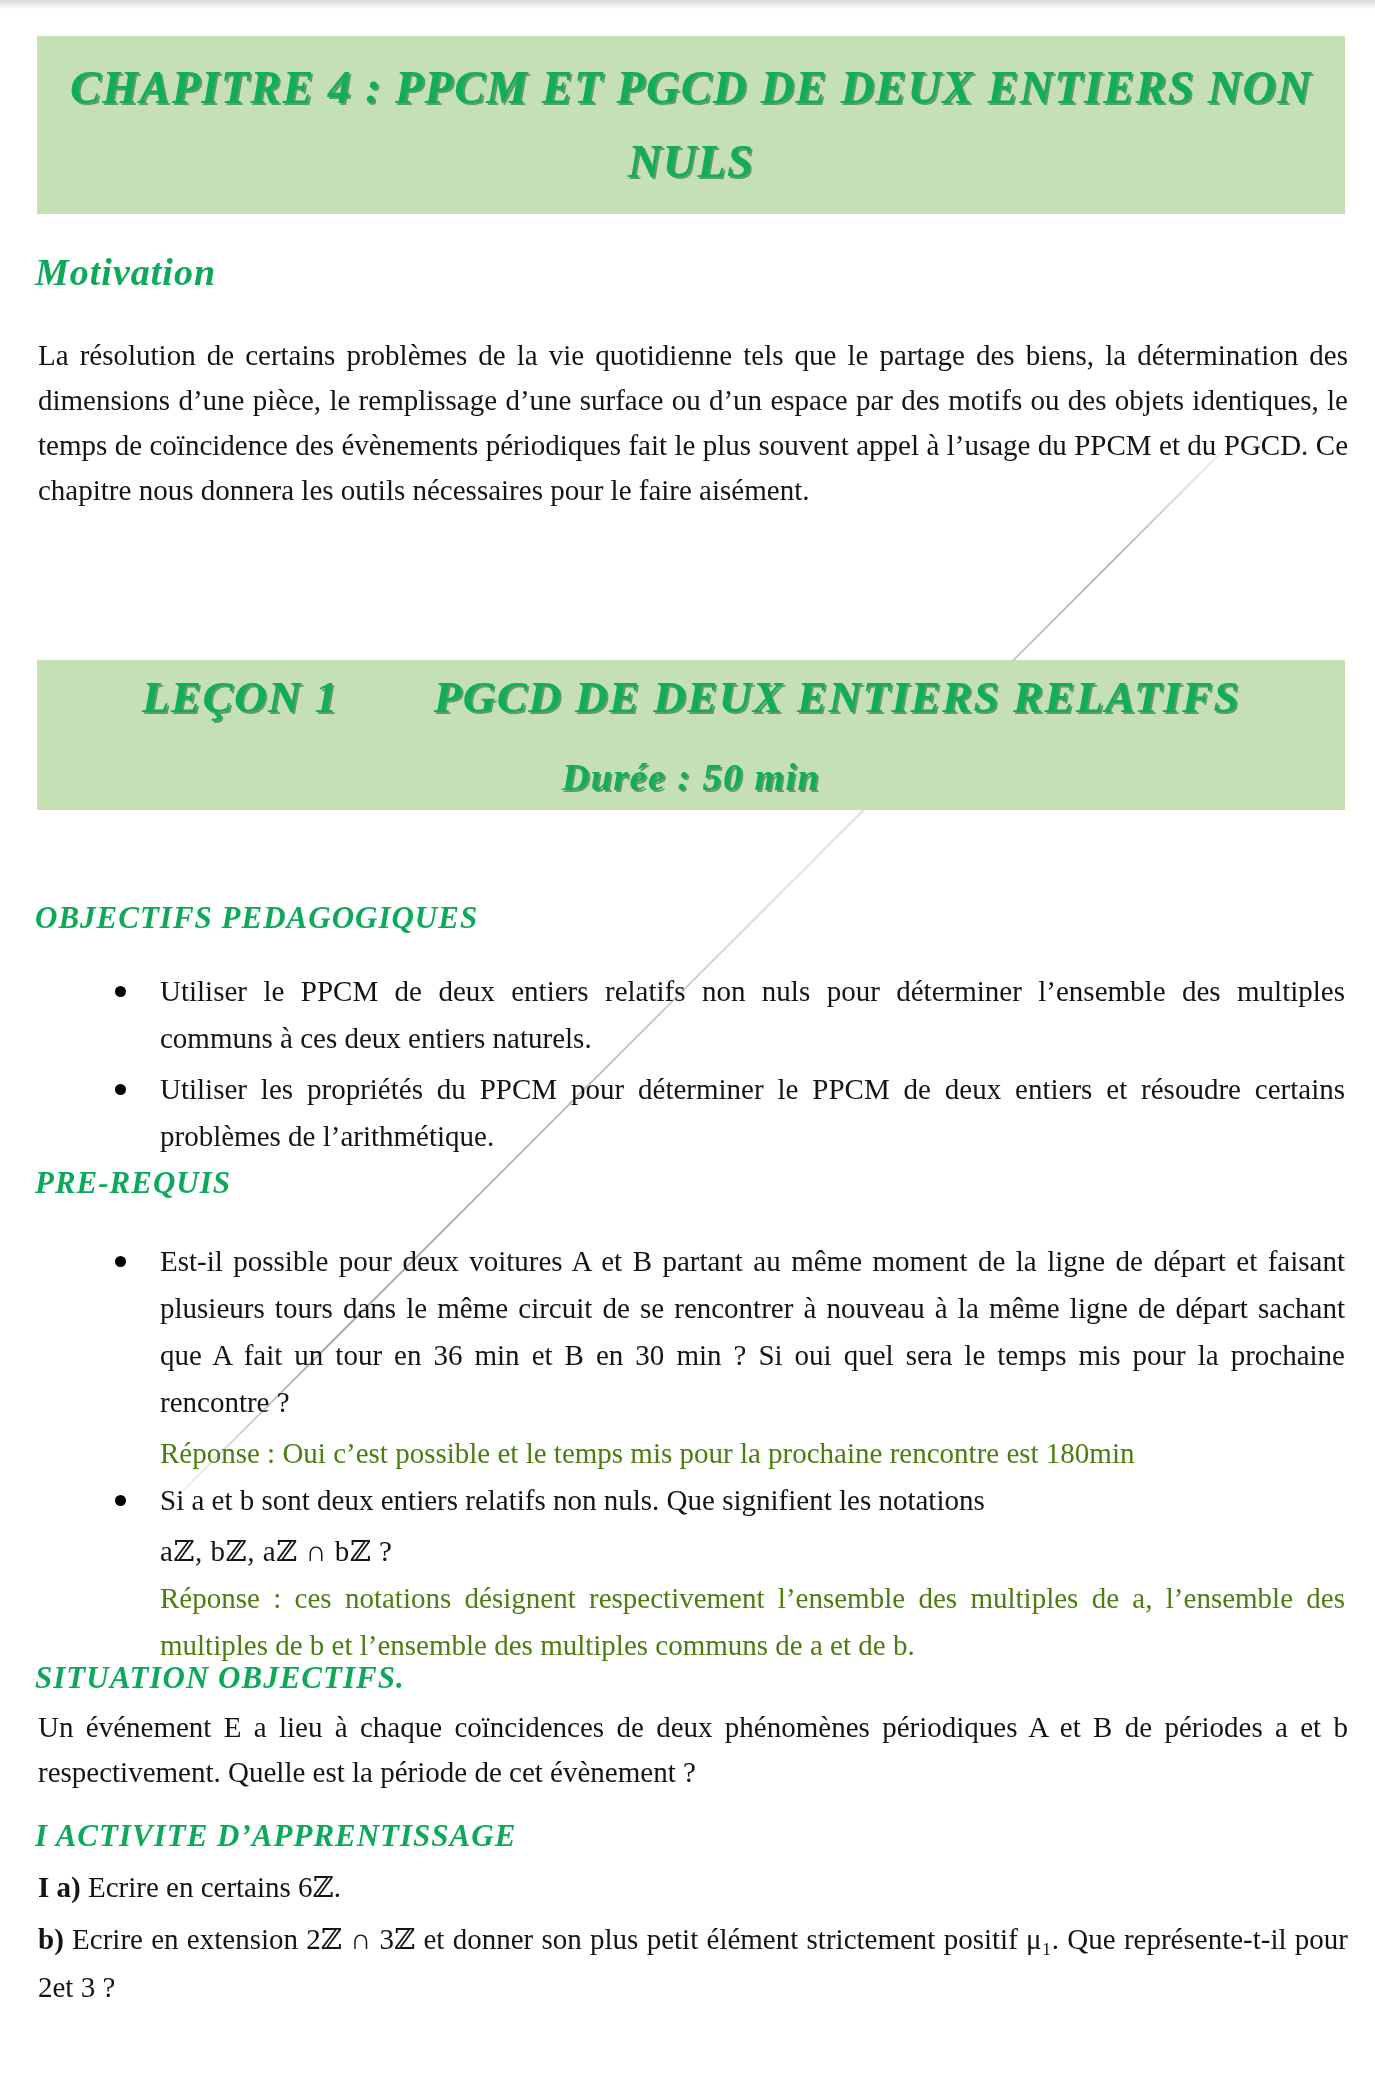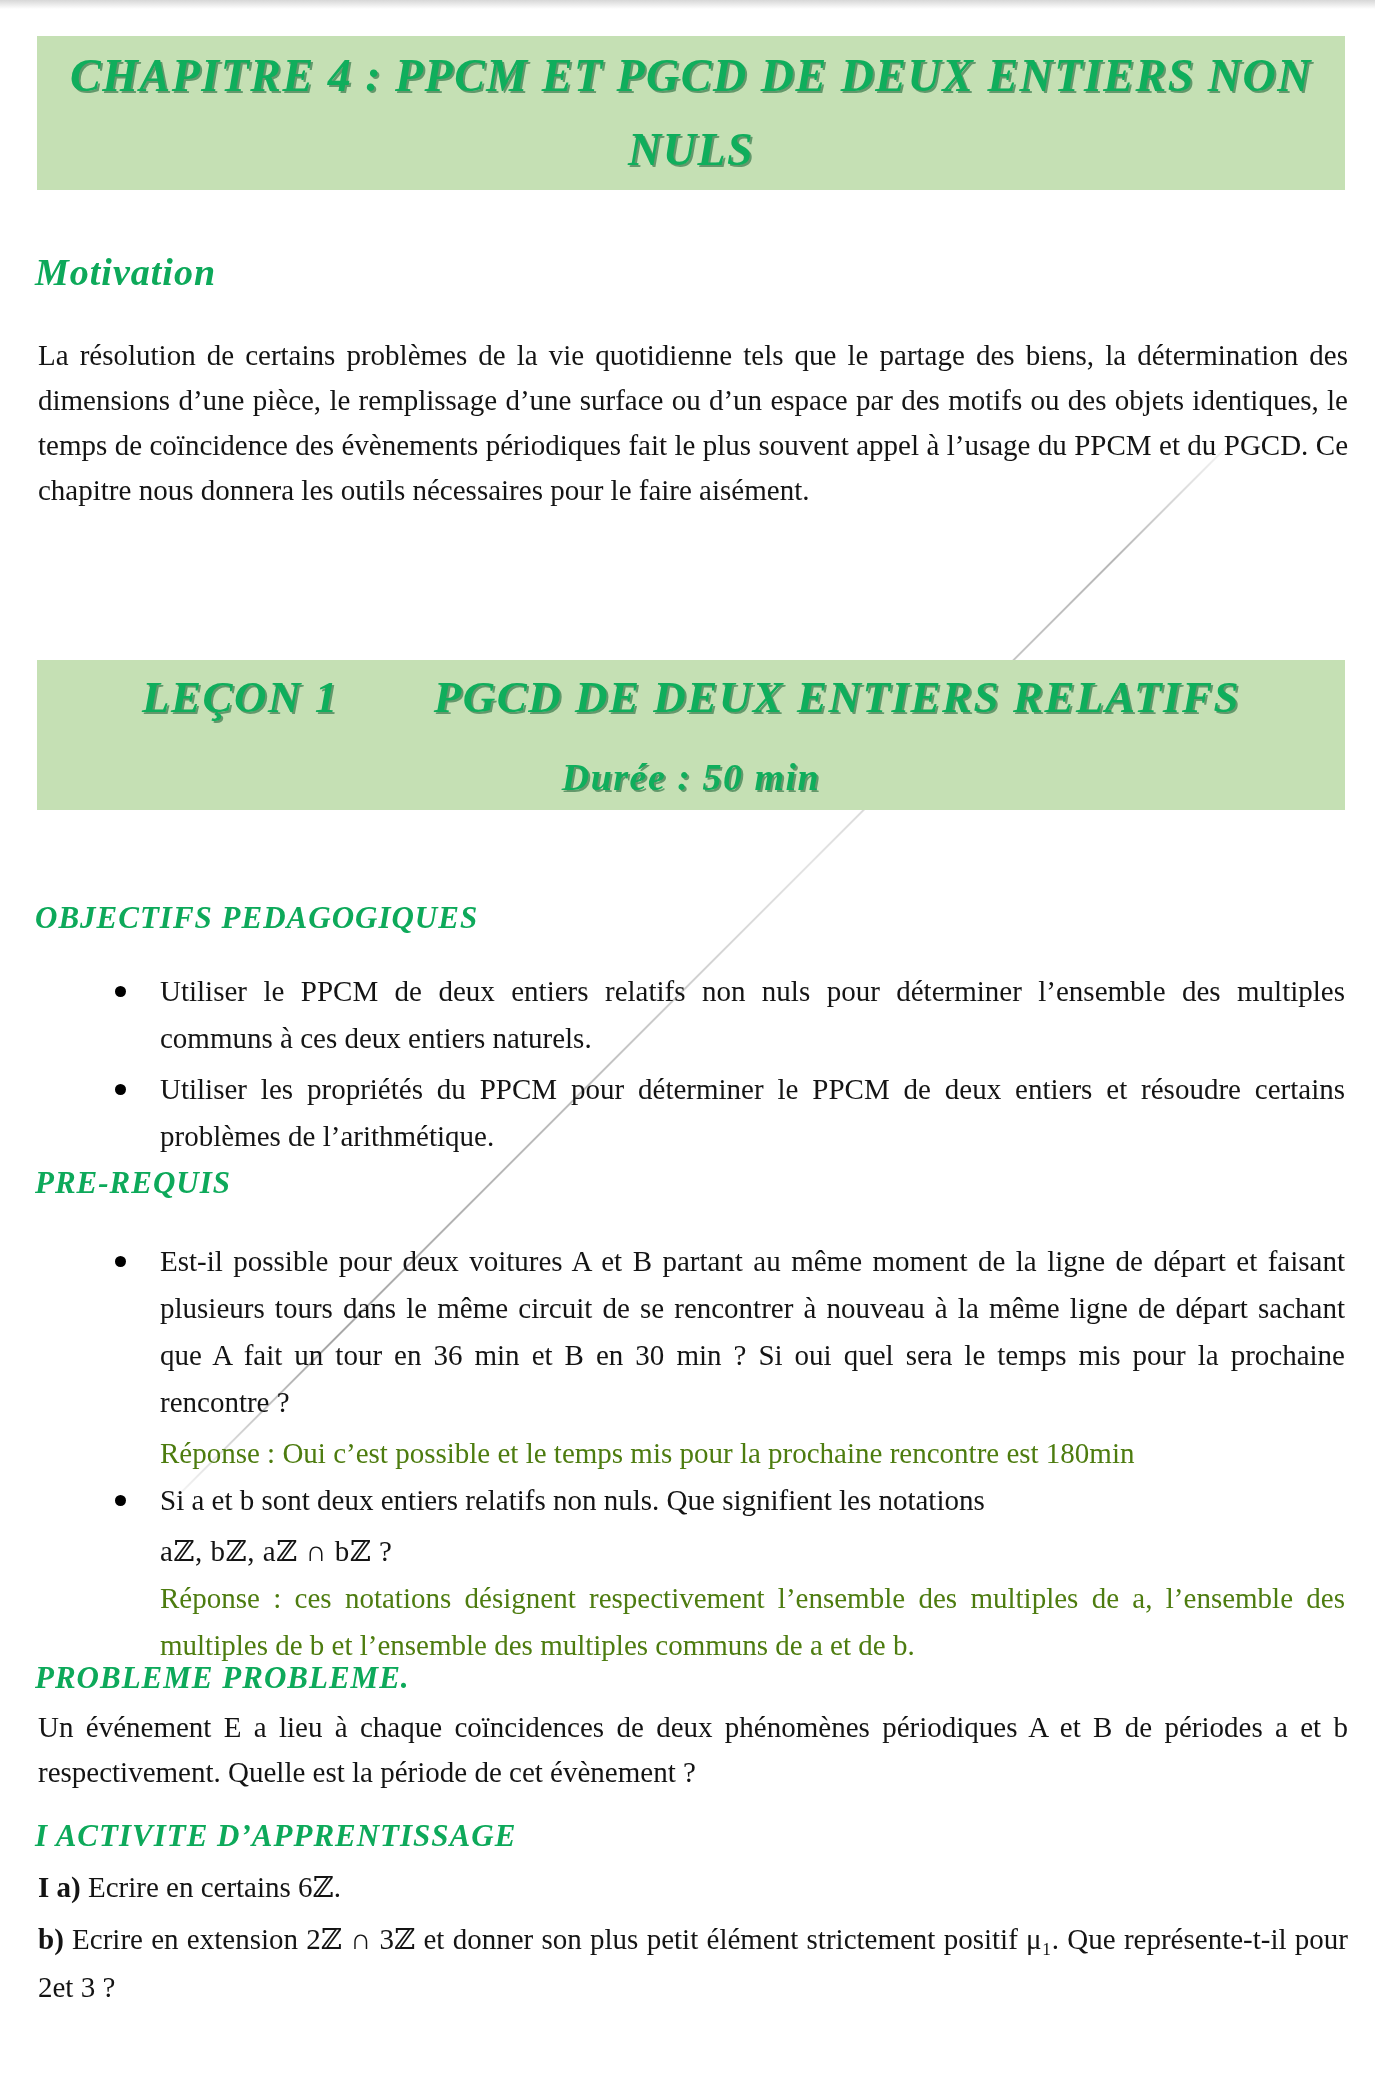--- a/index.html
+++ b/index.html
@@ -39,21 +39,21 @@
     align-items:center;justify-content:center;
     text-align:center;
   }
   .banner .banner-text{
     font-style:italic;
     font-weight:bold;
     color:#0fae5c;
     letter-spacing:1.5px;
     text-shadow:2px 2px 0 rgba(18,92,47,0.55);
   }
-  #chapter-banner{top:36px;height:154px;gap:16px;}
+  #chapter-banner{top:36px;height:178px;gap:16px;}
   #chapter-banner .banner-text{font-size:46px;line-height:58px;}
   #lesson-banner{top:660px;height:150px;gap:32px;}
   #lesson-banner .line1{display:flex;gap:95px;}
   #lesson-banner .line1 .banner-text{font-size:45px;line-height:52px;}
   #lesson-banner .line2.banner-text{font-size:38px;line-height:44px;}
   .green-heading{
     position:absolute;left:35px;
     font-style:italic;
     font-weight:600;
     color:#0da95a;
@@ -135,21 +135,21 @@
       <li>Est-il possible pour deux voitures A et B partant au même moment de la ligne de départ et faisant plusieurs tours dans le même circuit de se rencontrer à nouveau à la même ligne de départ sachant que A fait un tour en 36 min et B en 30 min ? Si oui quel sera le temps mis pour la prochaine rencontre ?</li>
     </ul>
     <div class="indented answer-red">Réponse : Oui c’est possible et le temps mis pour la prochaine rencontre est 180min</div>
     <ul class="bullet-list" style="position:static;">
       <li>Si a et b sont deux entiers relatifs non nuls. Que signifient les notations</li>
     </ul>
     <div class="indented notation">aℤ, bℤ, aℤ ∩ bℤ ?</div>
     <div class="indented answer-red">Réponse : ces notations désignent respectivement l’ensemble des multiples de a, l’ensemble des multiples de b et l’ensemble des multiples communs de a et de b.</div>
   </div>
 
-  <h3 class="green-heading h-small" style="top:1660px;">PROBLEME PROBLEME.</h3>
+  <h3 class="green-heading h-small" style="top:1660px;">SITUATION OBJECTIFS.</h3>
 
   <p class="body-block" style="top:1702px;">Un événement E a lieu à chaque  coïncidences de deux phénomènes périodiques A et B de périodes a et b respectivement. Quelle est la période de cet évènement ?</p>
 
   <h3 class="green-heading h-small" style="top:1818px;">I ACTIVITE D’APPRENTISSAGE</h3>
 
   <p class="body-block" style="top:1862px;">
     <span class="bold-label">I a)</span><span> Ecrire en certains 6ℤ.</span>
   </p>
 
   <p class="body-block" style="top:1912px;line-height:48px;">

